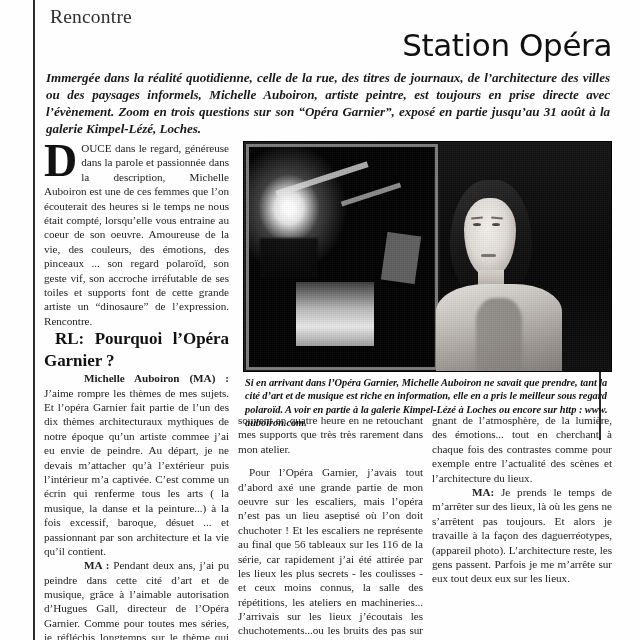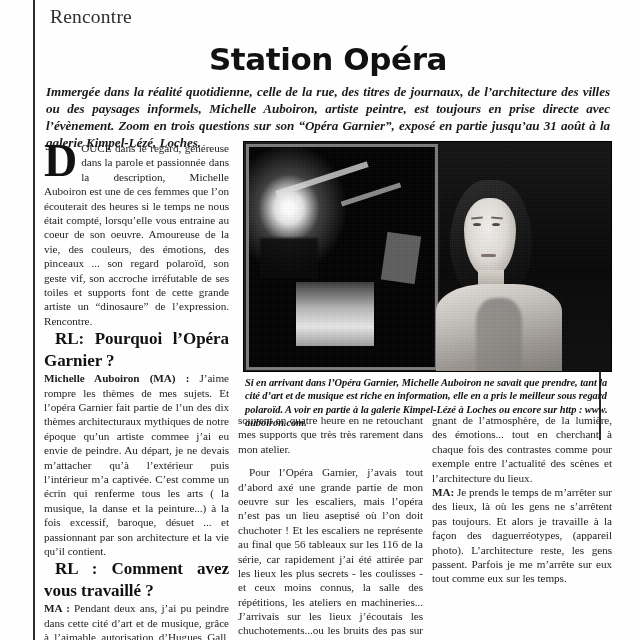--- a/index.html
+++ b/index.html
@@ -51,27 +51,27 @@
   
   .kicker {
     font-family: "Liberation Serif", serif;
     font-size: 19.5px;
     letter-spacing: 0.2px;
     color: #2e2e2e;
     margin: 6px 0 0 6px;
     line-height: 1.1;
   }
   .headline {
-    text-align: center;
+    text-align: right;
     font-family: "DejaVu Sans", sans-serif;
-    font-weight: bold;
+    font-weight: normal;
     font-size: 31px;
     letter-spacing: -0.4px;
     color: #111;
-    margin: 16px 0 0 0;
+    margin: 2px 0 0 0;
     line-height: 1.05;
   }
   .standfirst {
     font-family: "Liberation Serif", serif;
     font-style: italic;
     font-weight: bold;
     font-size: 13.1px;
     line-height: 1.30;
     text-align: justify;
     color: #1a1a1a;
@@ -118,21 +118,21 @@
 
   .qa-q {
     font-weight: bold;
     font-size: 17px;
     line-height: 1.27;
     text-indent: 0;
     margin-top: 11px;
     text-align: justify;
     color: #111;
   }
-  .speaker { font-weight: bold; }
+  .speaker { font-weight: bold; margin-left: 40px; }
 
   
   .photo-block {
     position: absolute;
     left: 199px;
     top: 141px;
     width: 369px;
   }
   .photo {
     position: relative;
@@ -321,31 +321,30 @@
       </div>
       <div class="caption">Si en arrivant dans l’Opéra Garnier,  Michelle Auboiron ne savait que prendre, tant la cité d’art et de musique est riche en information, elle en a pris le meilleur sous regard polaroïd. A voir en partie à la galerie Kimpel-Lézé à Loches ou encore sur http : www. auboiron.com.</div>
     </div>
 
     <div class="body-area">
 
       <div class="col col1">
         <p class="noind dropcap-wrap">DOUCE dans le regard, généreuse dans la parole et passionnée dans la description, Michelle Auboiron est une de ces femmes que l’on  écouterait des heures si le temps ne nous était compté, lorsqu’elle  vous entraine au coeur de son oeuvre. Amoureuse de la vie, des couleurs, des émotions,  des pinceaux ... son regard polaroïd, son geste vif, son accroche irréfutable de ses toiles et supports font de cette grande artiste un “dinosaure”  de  l’expression. Rencontre.</p>
         <p class="qa-q">RL: Pourquoi l’Opéra Garnier ?</p>
         <p class="noind"><span class="speaker">Michelle Auboiron (MA) :</span><span> J’aime rompre les thèmes de mes sujets.  Et l’opéra Garnier fait partie de  l’un des dix thèmes architecturaux mythiques de notre époque qu’un artiste commee j’ai eu envie de peindre.  Au départ, je ne devais m’attacher  qu’à l’extérieur puis  l’intérieur m’a captivée. C’est comme un écrin qui renferme tous les arts ( la musique, la danse et la peinture...) à  la fois excessif, baroque, désuet ... et  passionnant par son architecture et la vie qu’il contient.</span></p>
-        <p class="qa-q">RL : Comment avez vous travaillé ?</p>
         <p class="noind"><span class="speaker">MA :</span><span> Pendant deux ans, j’ai pu peindre dans cette cité d’art et de musique, grâce à l’aimable autorisation d’Hugues Gall, directeur de l’Opéra Garnier.  Comme pour toutes mes séries, je réfléchis longtemps sur le thème qui est à chaque fois approfondi. Puis  je peins toujours sur les lieux et sur le vif et ce dans l’urgence</span></p>
       </div>
 
       <div class="col col2">
         <p class="noind">souvent en quatre heure en  ne retouchant mes supports que très très rarement dans mon atelier.</p>
         <p class="gap">Pour l’Opéra Garnier, j’avais tout d’abord  axé une grande partie de mon oeuvre  sur les escaliers, mais l’opéra n’est pas un lieu aseptisé où l’on doit chuchoter ! Et les  escaliers ne représente au final que 56 tableaux sur les 116 de la série, car rapidement  j’ai été attirée  par les lieux les plus secrets - les coulisses - et ceux moins connus, la salle des répétitions, les ateliers en machineries... J’arrivais sur les lieux j’écoutais les chuchotements...ou les bruits des pas sur la scène ... puis je commençais à peindre en m’impré-</p>
       </div>
 
       <div class="col col3">
         <p class="noind">gnant de l’atmosphère, de la lumière, des émotions... tout en cherchant à chaque fois des contrastes comme pour exemple entre l’actualité des scènes et l’architecture du  lieux.</p>
-        <p class="noind"><span class="speaker">MA:</span><span> Je prends le temps de m’arrêter sur des lieux, là où  les gens ne s’arrêtent  pas toujours.  Et alors je travaille à la façon des  daguerréotypes, (appareil photo). L’architecture reste, les gens passent. Parfois  je me m’arrête sur eux tout comme eux sur les temps.</span></p>
+        <p class="noind"><span class="speaker">MA:</span><span> Je prends le temps de m’arrêter sur des lieux, là où  les gens ne s’arrêtent  pas toujours.  Et alors je travaille à la façon des  daguerréotypes, (appareil photo). L’architecture reste, les gens passent. Parfois  je me m’arrête sur eux tout deux eux sur les lieux.</span></p>
       </div>
 
     </div>
 
 
   </div>
 </div>
 
 </body></html>

